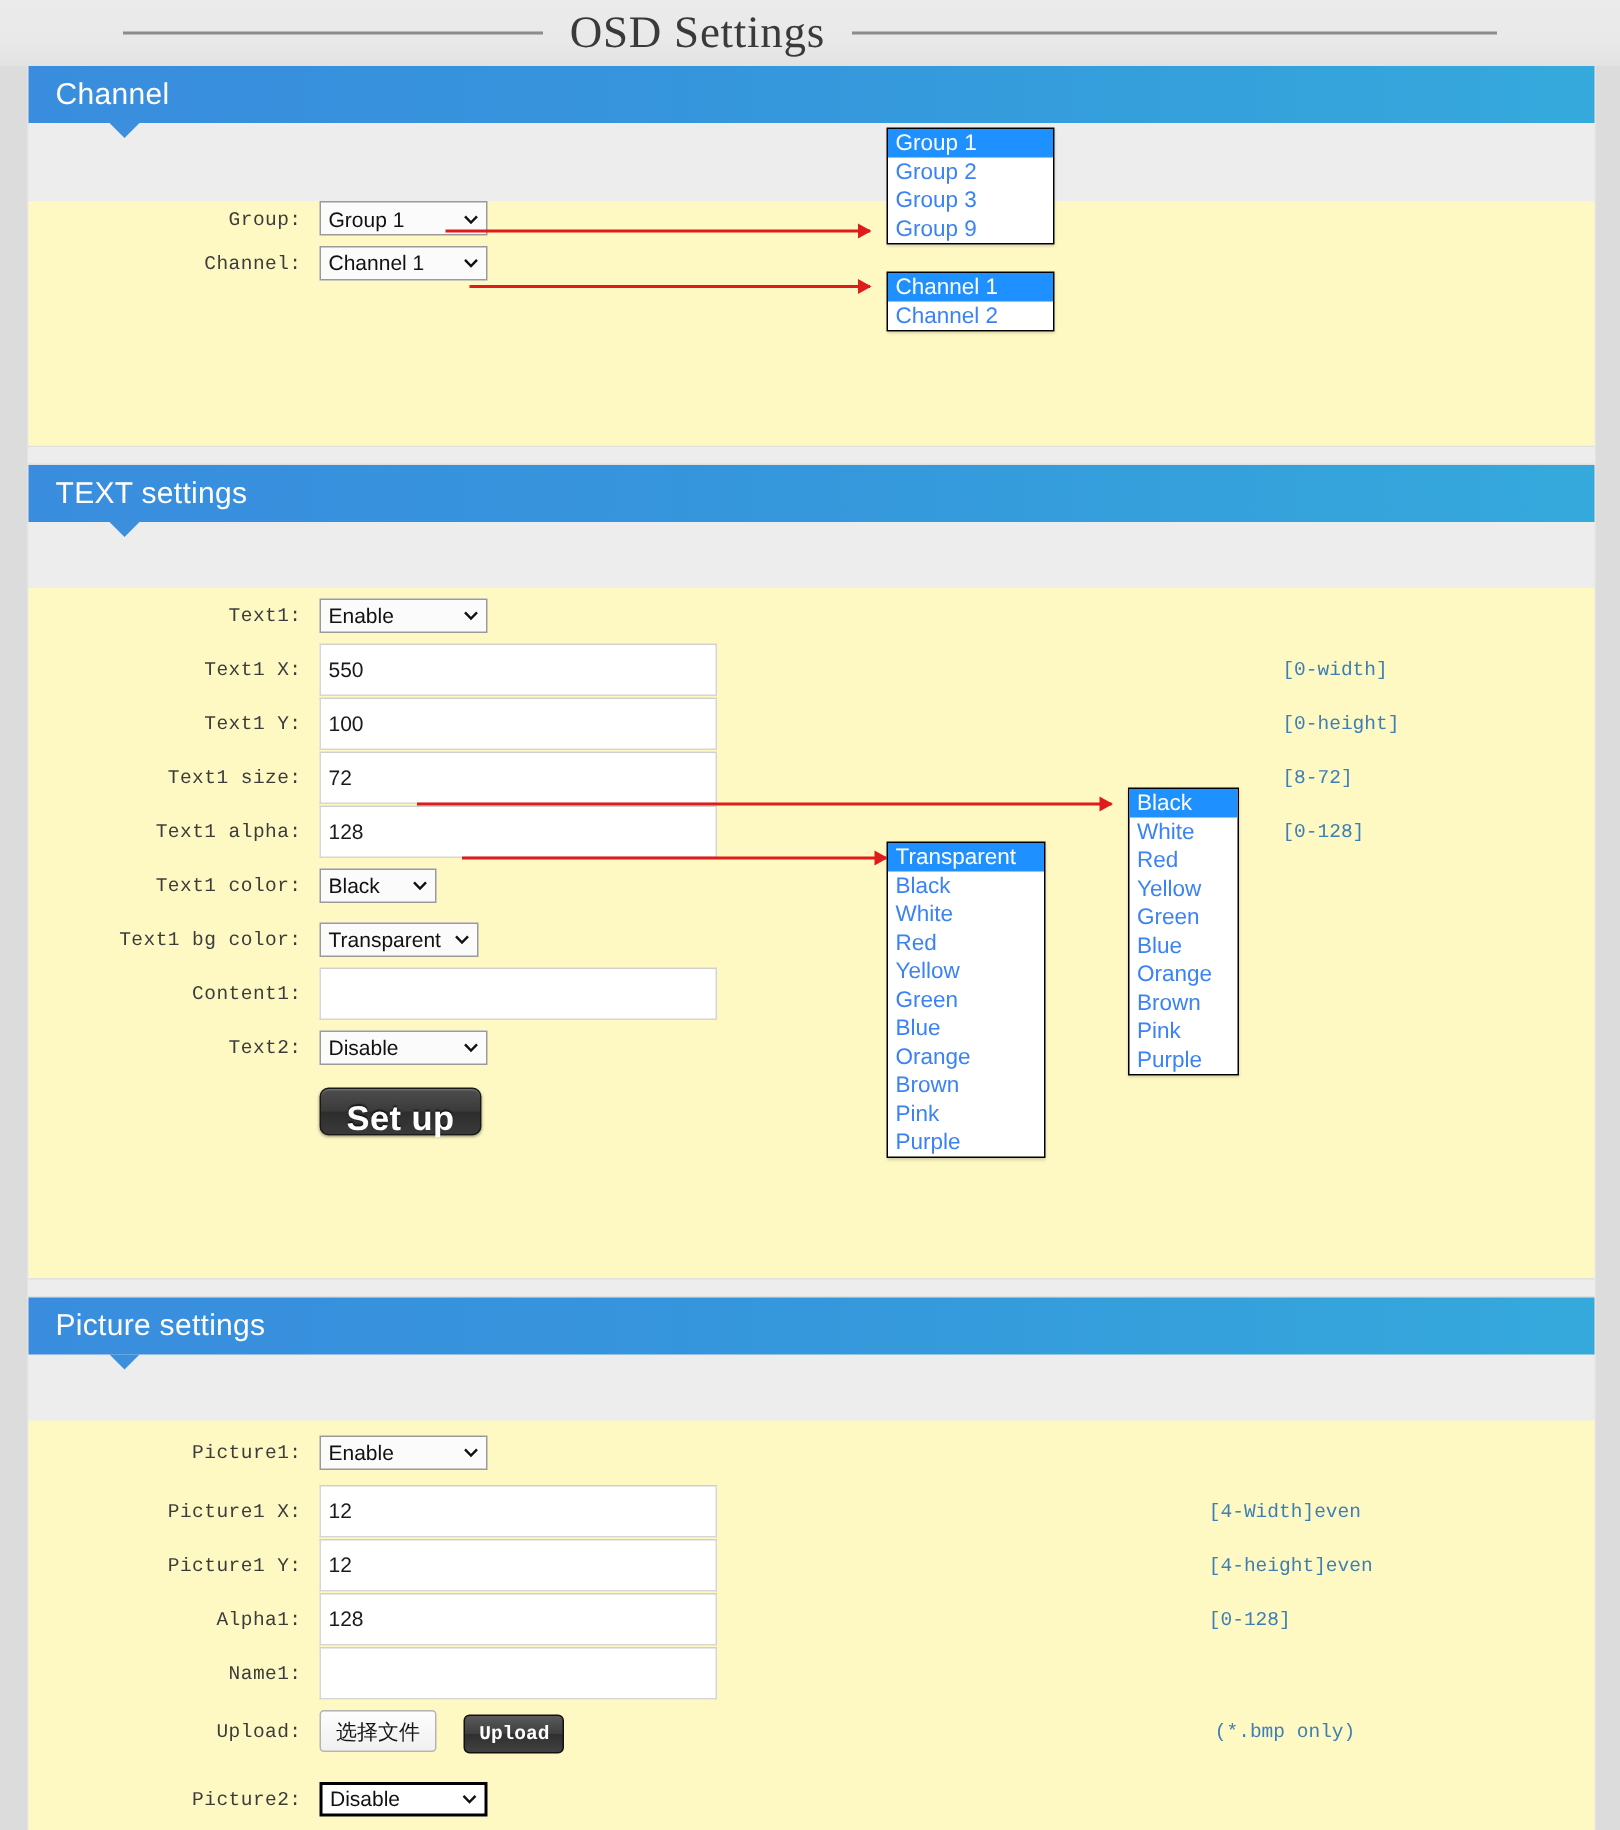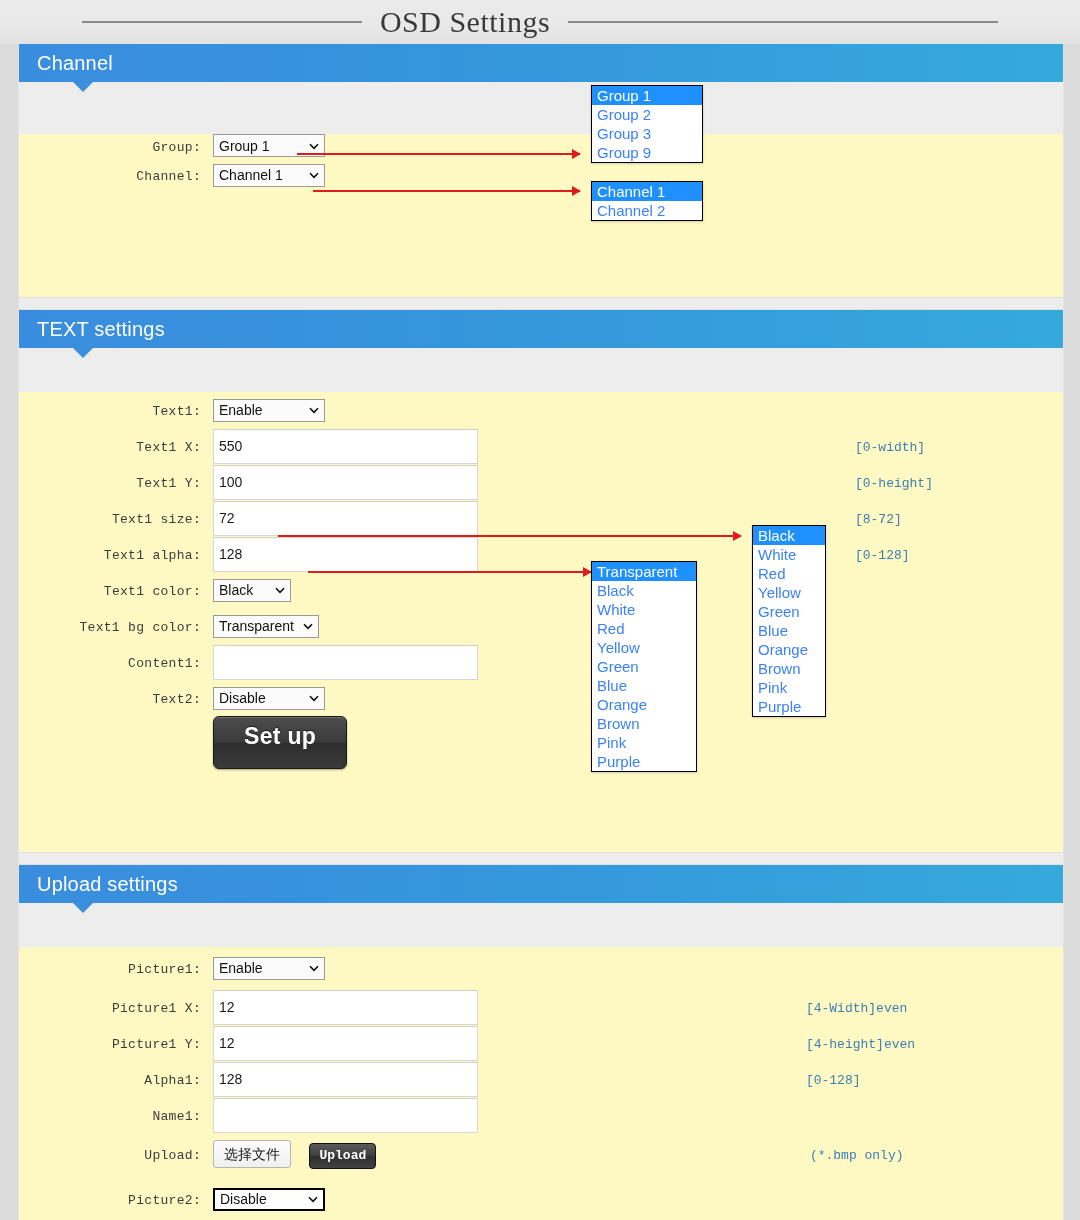--- a/index.html
+++ b/index.html
@@ -161,22 +161,22 @@
     font-size: 13px;
     color: #3d7eb5;
     white-space: nowrap;
     padding-left: 20px;
   }
 
   
   .btn-setup {
     display: inline-block;
     box-sizing: border-box;
-    padding: 0 30px;
-    height: 53px;
+    padding: 0 17px;
+    height: 32px;
     line-height: 38px;
     border: 1px solid #1a1a1a;
     border-radius: 6px;
     background: linear-gradient(to bottom, #4d4d4d 0%, #3b3b3b 48%, #2d2d2d 52%, #3a3a3a 100%);
     color: #ffffff;
     font-size: 23px;
     font-weight: bold;
     text-shadow: 0 -1px 1px rgba(0,0,0,.6);
     cursor: pointer;
     box-shadow: 0 1px 2px rgba(0,0,0,.35), inset 0 1px 0 rgba(255,255,255,.18);
@@ -419,21 +419,21 @@
       </tbody>
         </table>
 
     </div>
   </div>
 
   <div class="sec-divider"></div>
 
   <div class="section">
     <div class="sec-head">
-      <span class="sec-title">Upload settings</span>
+      <span class="sec-title">Picture settings</span>
       <span class="pointer"></span>
     </div>
     <div class="sec-body" style="height:372px;">
 
       <table class="form-table" style="margin-top:44px;">
         <tbody>
             <tr style="height:42px;">
           <td class="lbl-cell"><span class="lbl">Picture1:</span></td>
           <td class="ctl-cell">
             <span class="sel w-wide">

